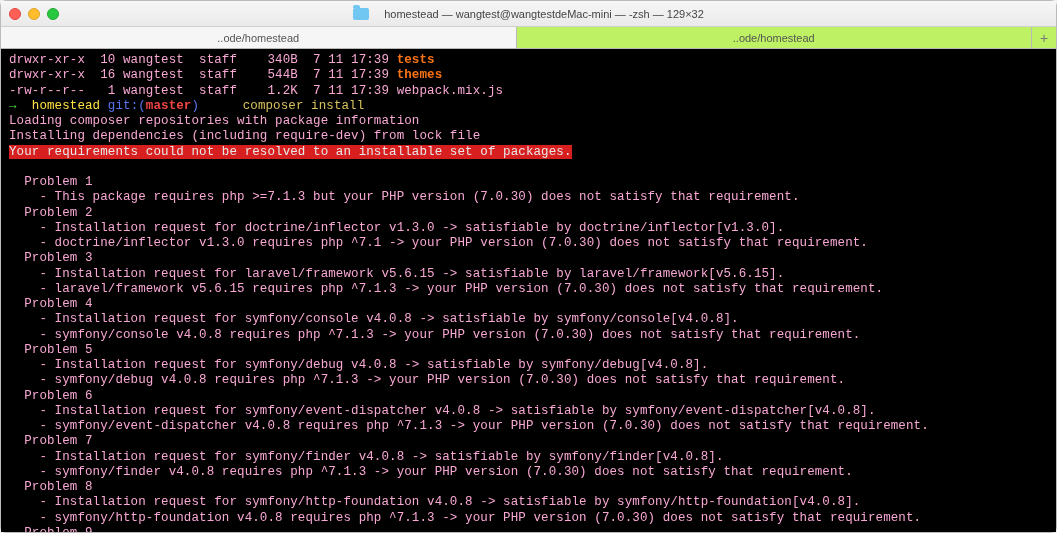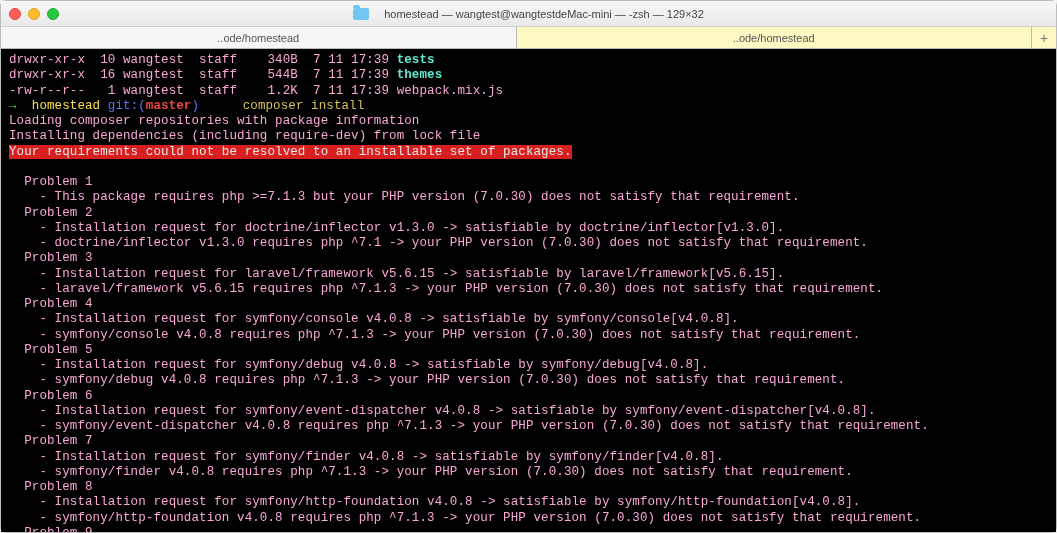--- a/index.html
+++ b/index.html
@@ -62,21 +62,21 @@
     content: "";
     position: absolute;
     top: -3px; left: 0;
     width: 7px; height: 3px;
     background: #6fc7f2;
     border-radius: 2px 2px 0 0;
   }
   .tabs {
     display: flex;
     height: 22px;
-    background: #fef9c3;
+    background: #bef264;
     font-family: -apple-system, "Helvetica Neue", sans-serif;
     font-size: 11px;
     color: #555;
     flex-shrink: 0;
     border-bottom: 1px solid #b8b8b8;
   }
   .tab {
     flex: 1;
     display: flex;
     align-items: center;
@@ -98,21 +98,21 @@
   .terminal {
     flex: 1;
     background: #000;
     padding: 4px 6px 2px 8px;
     overflow: hidden;
     line-height: 1.22;
     white-space: pre;
     letter-spacing: 0.1px;
   }
   .green { color: #f9a8d4; }
-  .bluebold { color: #5eead4; font-weight: bold; }
+  .bluebold { color: #f97316; font-weight: bold; }
   .cyan { color: #fde047; }
   .redbg { background: #d81f1f; color: #e8e8e8; margin-top: 48px; }
   .yellowtxt { color: #d7c25b; margin-left: 36px; }
   .arrow { color: #4af24a; font-weight: bold; }
   .branch-paren { color: #5975f2; font-weight: normal; }
   .branch-name { color: #ef4444; font-weight: bold; }
 </style>
 </head>
 <body>
 

